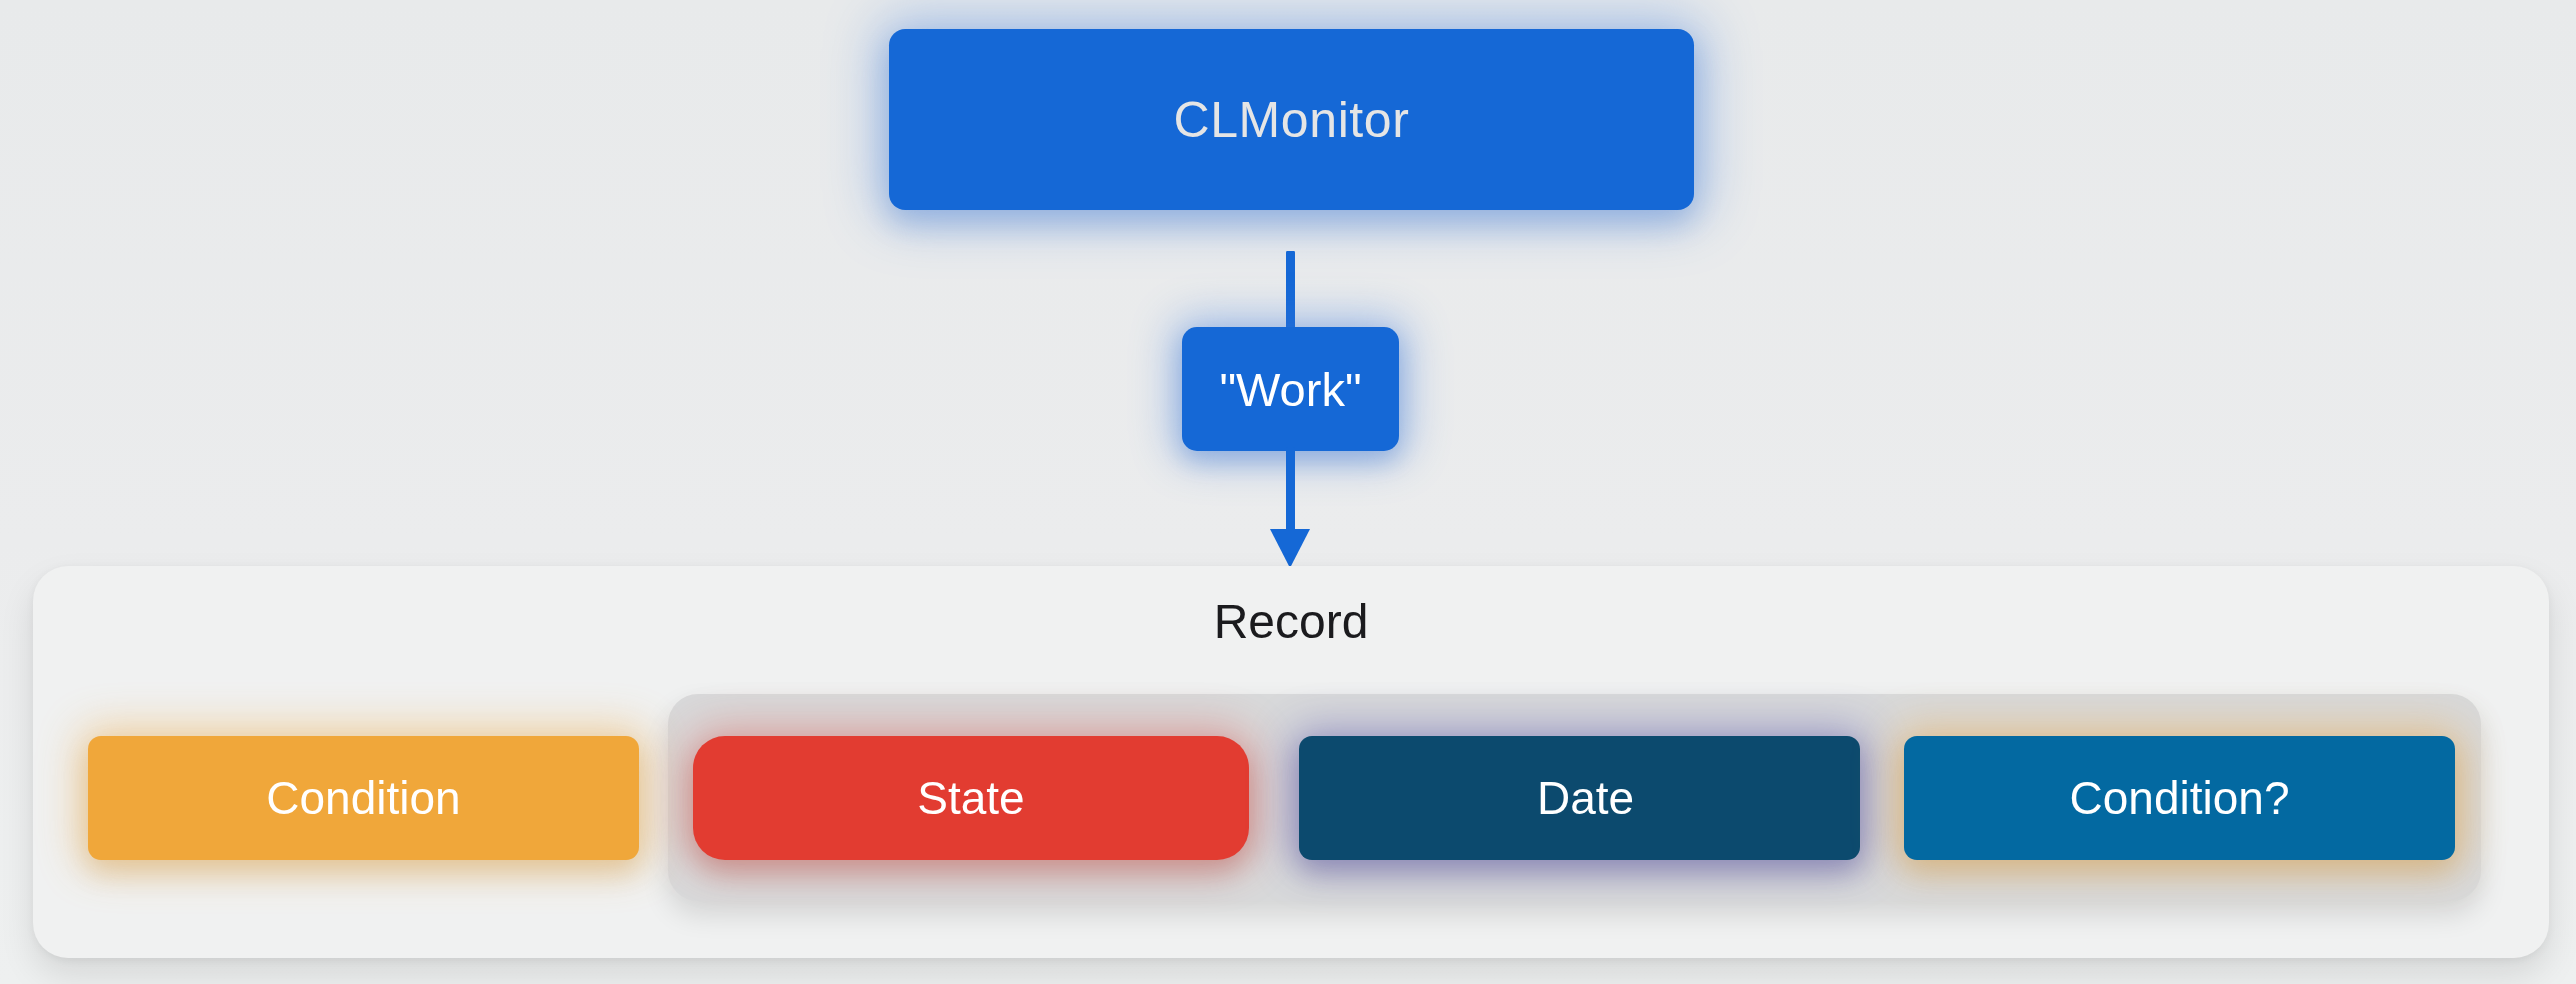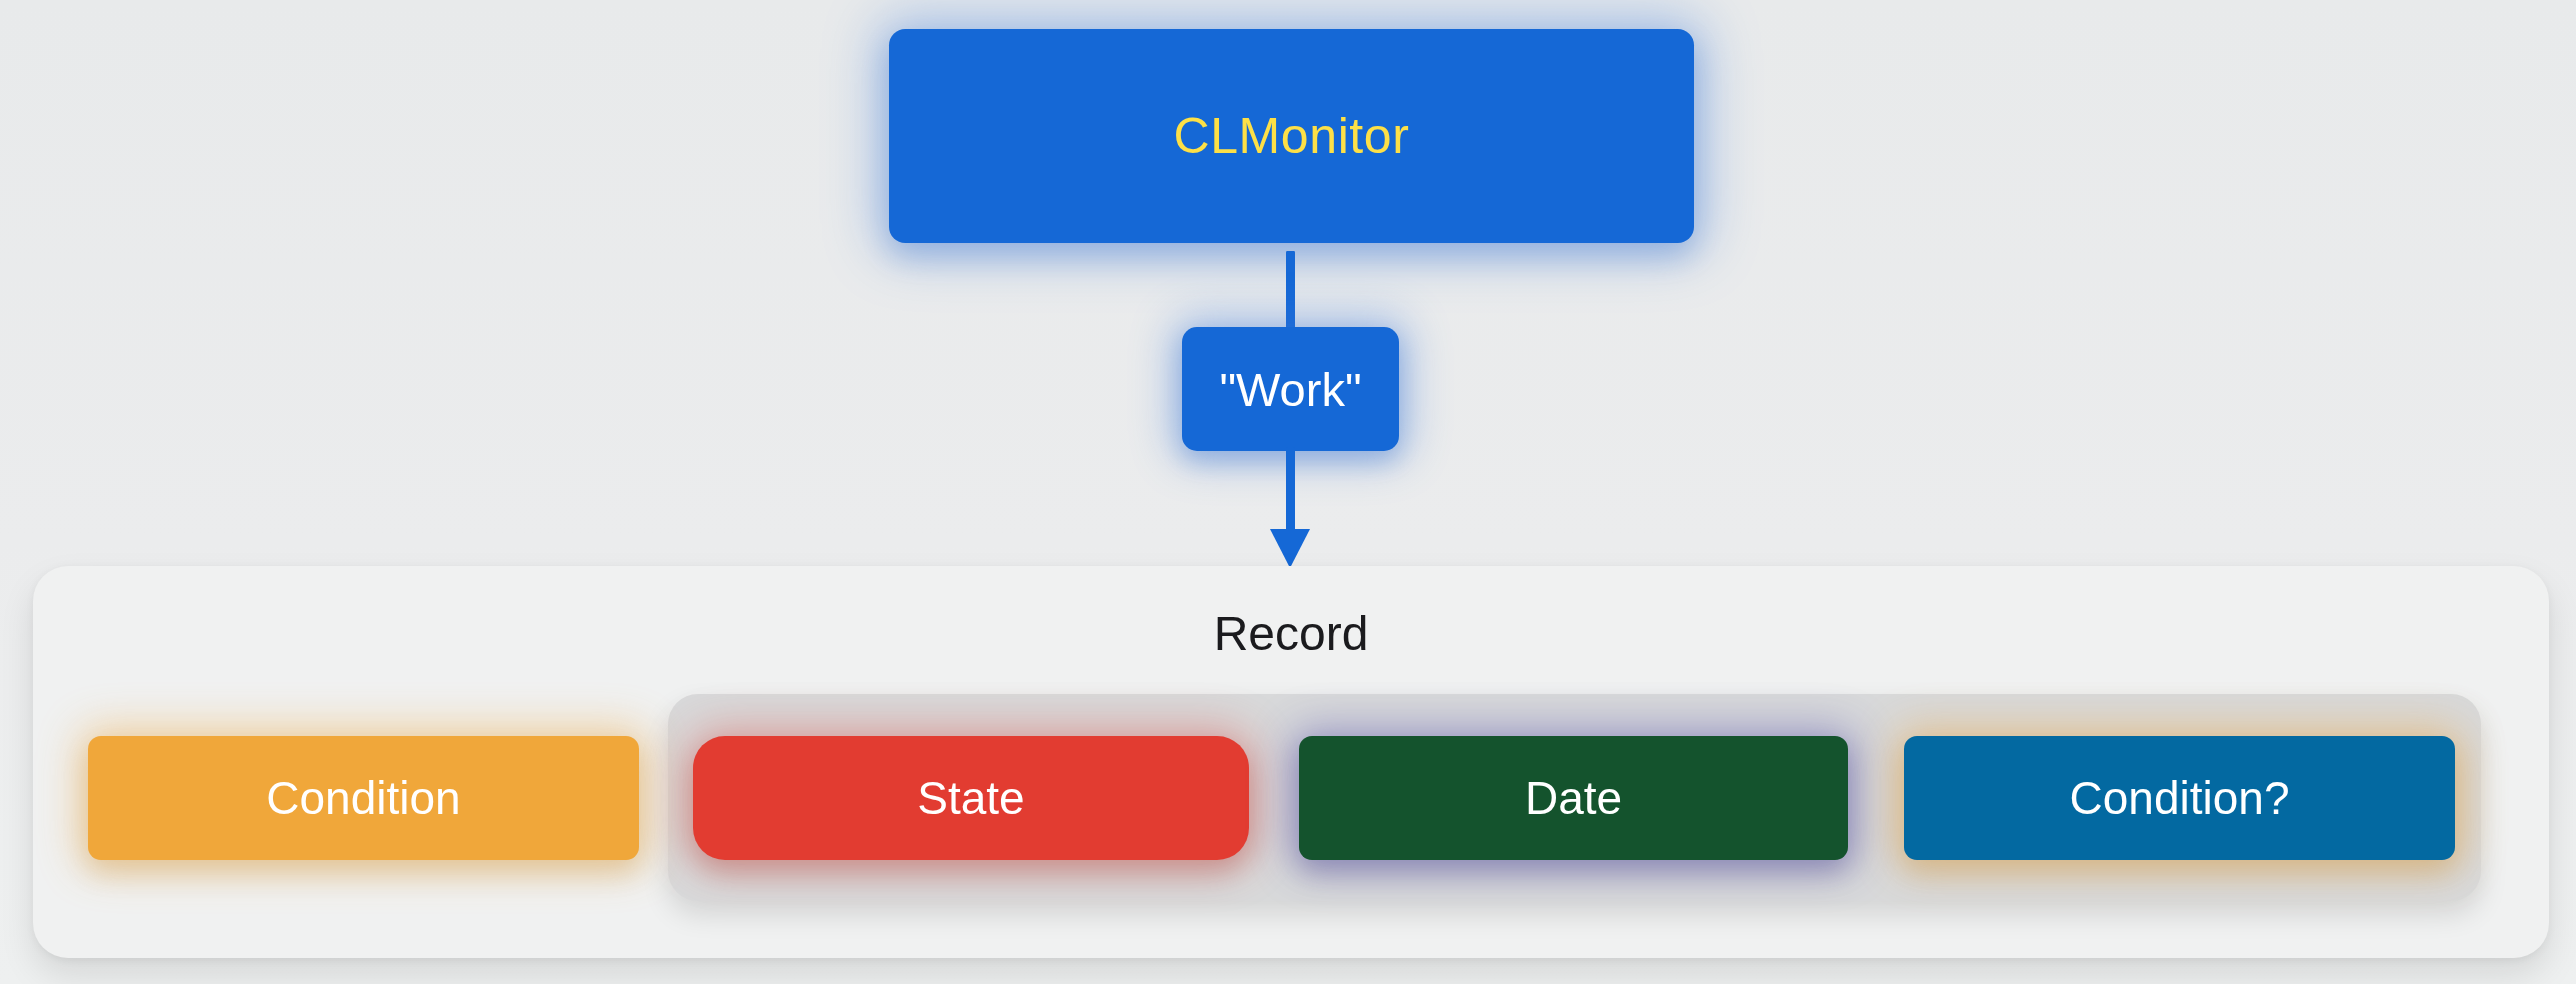--- a/index.html
+++ b/index.html
@@ -13,24 +13,24 @@
     height: 984px;
     overflow: hidden;
     background: linear-gradient(180deg, #e8eaeb 0%, #ebeced 55%, #eef0f0 100%);
     font-family: "Liberation Sans", "DejaVu Sans", sans-serif;
   }
 
   
   .node-root {
     position: absolute;
     left: 889px; top: 29px;
-    width: 805px; height: 214px;
+    width: 805px; height: 181px;
     border-radius: 16.3px;
     display: flex; align-items: center; justify-content: center;
-    color: #fde047;
+    color: #e5e5e5;
     font-size: 50px;
     letter-spacing: 0.6px;
     box-shadow: 0 0 53px 10.5px rgba(60, 125, 225, 0.40),
                 0 14px 28px rgba(20, 80, 180, 0.22);
   }
 
   
   .edge-line {
     position: absolute;
     left: 1286px;
@@ -65,21 +65,21 @@
     left: 33px; top: 566px;
     width: 2516px; height: 392px;
     border-radius: 35px;
     background: #f0f1f1;
     box-shadow: 0 17.5px 35px rgba(0, 0, 0, 0.10),
                 0 2.3px 8.2px rgba(0, 0, 0, 0.05);
   }
   .record-title {
     position: absolute;
     left: 0; right: 0;
-    top: 44px;
+    top: 32px;
     text-align: center;
     font-size: 48px;
     line-height: 1;
     color: #1b1b1e;
   }
   .fields-group {
     position: absolute;
     left: 635px; top: 128px;   
     width: 1813px; height: 207px;
     border-radius: 30px;
@@ -131,21 +131,21 @@
     <div class="fields-group" style="background-color: rgb(216, 217, 218);"></div>
 
     <div class="field f0" style="background-color: rgb(240, 167, 58);">
       <span>Condition</span>
     </div>
 
     <div class="field f1" style="background-color: rgb(226, 60, 49); border-radius: 32px;">
       <span>State</span>
     </div>
 
-    <div class="field f2" style="background-color: #14532d;">
+    <div class="field f2" style="background-color: #0c4a6e; padding-left: 12px;">
       <span>Date</span>
     </div>
 
     <div class="field f3" style="background-color: #0369a1;">
       <span>Condition?</span>
     </div>
 
   </div>
 </div>
 

